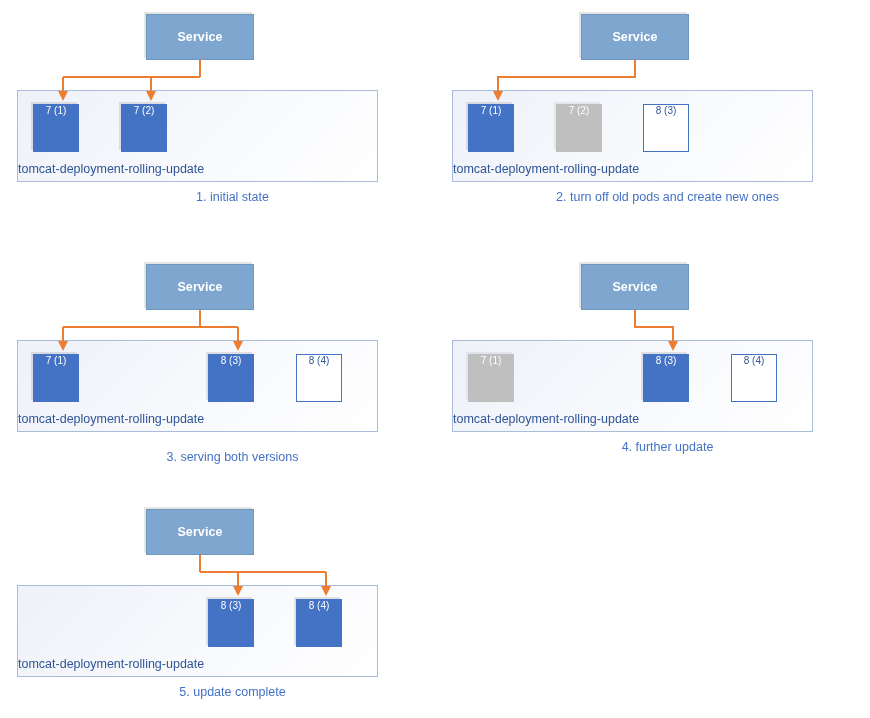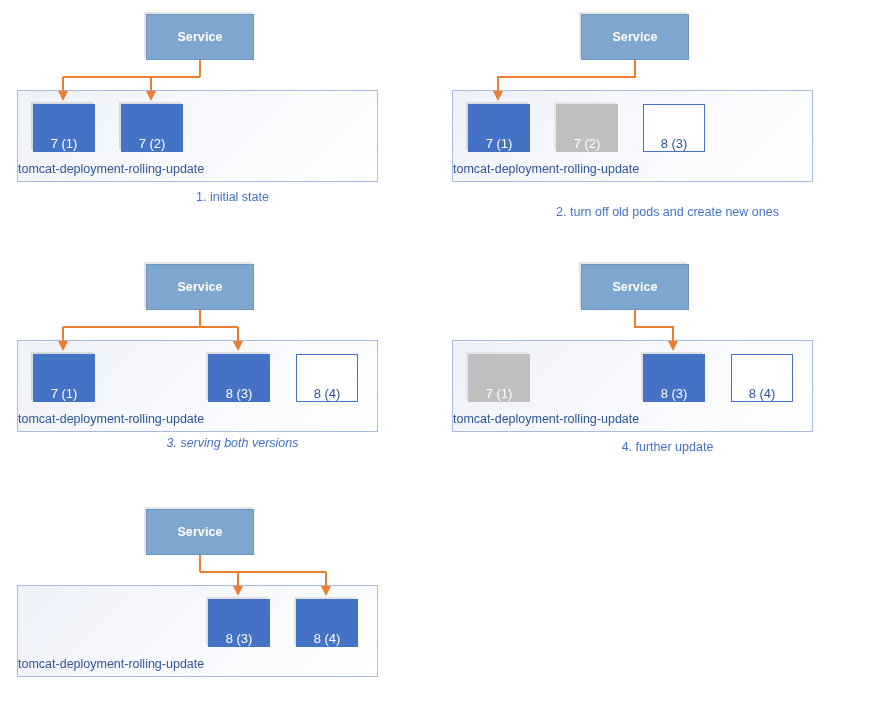--- a/index.html
+++ b/index.html
@@ -34,24 +34,24 @@
     border:1px solid #A9BCDC;
     box-sizing:border-box;
   }
   .deploy-label{
     position:absolute;left:0;right:0;bottom:5px;
     text-align:left;color:#2F5596;font-size:12.5px;
   }
 
   
   .pod{
-    position:absolute;top:13px;width:62px;height:48px;
+    position:absolute;top:13px;width:46px;height:48px;
     box-sizing:border-box;
-    display:flex;align-items:flex-end;justify-content:center;
-    font-size:13px;
+    display:flex;align-items:flex-start;justify-content:center;
+    font-size:10px;
   }
   .pod-active{
     background:#4472C4;border:1px solid #4472C4;color:#ffffff;
     box-shadow:-2px -2px 0 0 rgba(0,0,0,0.10);
   }
   .pod-terminating{
     background:#BFBFBF;border:1px solid #BFBFBF;color:#ffffff;
     box-shadow:-2px -2px 0 0 rgba(0,0,0,0.06);
   }
   .pod-pending{
@@ -103,21 +103,21 @@
           <span>7 (1)</span>
         </div>
         <div class="pod pod-terminating" style="left: 103px;">
           <span>7 (2)</span>
         </div>
         <div class="pod pod-pending" style="left: 190px;">
           <span>8 (3)</span>
         </div>
         <div class="deploy-label">tomcat-deployment-rolling-update</div>
       </div>
-      <div class="caption" style="top: 205px;">2. turn off old pods and create new ones</div>
+      <div class="caption" style="top: 190px;">2. turn off old pods and create new ones</div>
       <svg class="arrows" width="435" height="225">
         <path d="M 200 60 V 77 H 63 V 91" stroke="#ED7D31" stroke-width="2" fill="none"></path>
         <polygon points="58,91 68,91 63,101" fill="#ED7D31"></polygon>
       </svg>
     </div>
     <div class="panel" style="left: 0px; top: 250px;">
       <div class="service" style="left: 146px; top: 14px;">
         <div class="service-label">Service</div>
       </div>
       <div class="deploy" style="top: 90px;">
@@ -125,21 +125,21 @@
           <span>7 (1)</span>
         </div>
         <div class="pod pod-active" style="left: 190px;">
           <span>8 (3)</span>
         </div>
         <div class="pod pod-pending" style="left: 278px;">
           <span>8 (4)</span>
         </div>
         <div class="deploy-label">tomcat-deployment-rolling-update</div>
       </div>
-      <div class="caption" style="top: 186px; font-style: italic;">3. serving both versions</div>
+      <div class="caption" style="top: 200px;">3. serving both versions</div>
       <svg class="arrows" width="435" height="225">
         <path d="M 200 60 V 77" stroke="#ED7D31" stroke-width="2" fill="none"></path>
         <path d="M 63 77 H 238" stroke="#ED7D31" stroke-width="2" fill="none"></path>
         <path d="M 63 77 V 91" stroke="#ED7D31" stroke-width="2" fill="none"></path>
         <polygon points="58,91 68,91 63,101" fill="#ED7D31"></polygon>
         <path d="M 238 77 V 91" stroke="#ED7D31" stroke-width="2" fill="none"></path>
         <polygon points="233,91 243,91 238,101" fill="#ED7D31"></polygon>
       </svg>
     </div>
     <div class="panel" style="left: 435px; top: 250px;">
@@ -170,20 +170,21 @@
       </div>
       <div class="deploy" style="top: 90px;">
         <div class="pod pod-active" style="left: 190px;">
           <span>8 (3)</span>
         </div>
         <div class="pod pod-active" style="left: 278px;">
           <span>8 (4)</span>
         </div>
         <div class="deploy-label">tomcat-deployment-rolling-update</div>
       </div>
+      <div class="caption" style="top: 190px;">5. update complete</div>
       <svg class="arrows" width="435" height="225">
         <path d="M 200 60 V 77" stroke="#ED7D31" stroke-width="2" fill="none"></path>
         <path d="M 200 77 H 326" stroke="#ED7D31" stroke-width="2" fill="none"></path>
         <path d="M 238 77 V 91" stroke="#ED7D31" stroke-width="2" fill="none"></path>
         <polygon points="233,91 243,91 238,101" fill="#ED7D31"></polygon>
         <path d="M 326 77 V 91" stroke="#ED7D31" stroke-width="2" fill="none"></path>
         <polygon points="321,91 331,91 326,101" fill="#ED7D31"></polygon>
       </svg>
     </div>
   </div>

